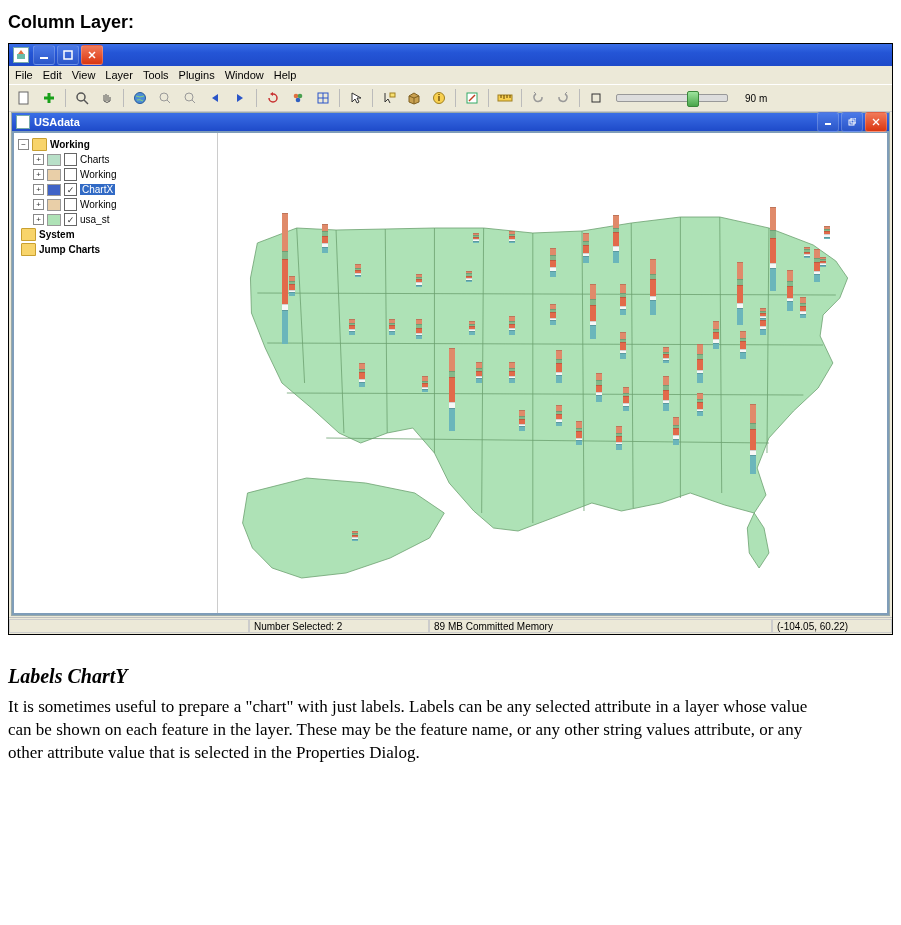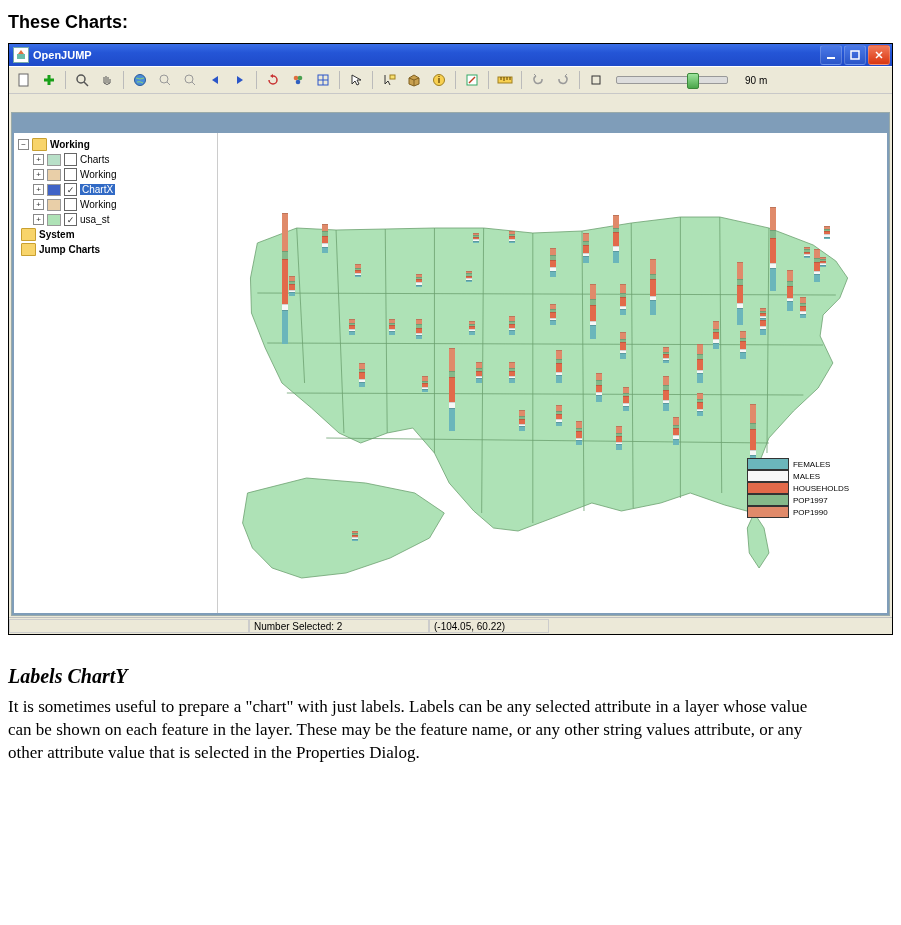--- a/index.html
+++ b/index.html
@@ -57,51 +57,60 @@
   .column-chart { position:absolute; width:6px; display:flex; flex-direction:column-reverse; transform: translate(-50%, 0); }
   .column-chart .seg { width:100%; }
 
   .statusbar { position:absolute; left:0; right:0; bottom:0; height:16px; background:#ece9d8; border-top:1px solid #c0c0c0; display:flex; font-size:10px; align-items:center; }
   .status-cell { border:1px solid #ccc; height:14px; padding:0 4px; display:flex; align-items:center; box-sizing:border-box; }
 
 </style>
 </head>
 <body>
 
-<div class="doc-heading">These Charts:</div>
+<div class="doc-heading">Column Layer:</div>
 
 <div class="screenshot-wrap">
 
   <div class="titlebar">
     <span class="oj-icon">
       <svg width="10" height="10" viewBox="0 0 10 10">
           <rect x="1" y="4" width="8" height="5" fill="#6abca8"></rect>
           <path d="M5 0 L8 4 L2 4 Z" fill="#e07040"></path>
         </svg>
     </span>
-    <span class="title">OpenJUMP</span>
     <div class="winbtns">
       <div class="winbtn">
           <svg width="10" height="10">
             <rect x="1" y="7" width="8" height="2" fill="#fff"></rect>
           </svg>
         </div>
       <div class="winbtn">
           <svg width="10" height="10">
             <rect x="1" y="1" width="8" height="8" fill="none" stroke="#fff" stroke-width="1.5"></rect>
           </svg>
         </div>
       <div class="winbtn close">
           <svg width="10" height="10">
             <path d="M2 2 L8 8 M8 2 L2 8" stroke="#fff" stroke-width="1.5"></path>
           </svg>
         </div>
     </div>
   </div>
 
+  <div class="menubar">
+    <span>File</span>
+    <span>Edit</span>
+    <span>View</span>
+    <span>Layer</span>
+    <span>Tools</span>
+    <span>Plugins</span>
+    <span>Window</span>
+    <span>Help</span>
+  </div>
 
   <div class="toolbar">
     <div class="tb-btn">
         <svg width="14" height="14">
           <rect x="2" y="1" width="9" height="12" fill="#fff" stroke="#666"></rect>
         </svg>
       </div>
     <div class="tb-btn">
         <svg width="14" height="14">
           <path d="M7 2 V12 M2 7 H12" stroke="#19a019" stroke-width="3"></path>
@@ -226,20 +235,42 @@
           <rect x="3" y="3" width="8" height="8" fill="none" stroke="#333"></rect>
         </svg>
       </div>
     <div class="slider">
         <div class="thumb"></div>
       </div>
     <span class="scale-label">90 m</span>
   </div>
 
   <div class="mdi-area">
+    <div class="child-titlebar">
+      <span class="oj-icon"></span>
+      <span class="title">USAdata</span>
+      <div class="winbtns">
+        <div class="winbtn">
+            <svg width="8" height="8">
+              <rect x="1" y="5" width="6" height="2" fill="#fff"></rect>
+            </svg>
+          </div>
+        <div class="winbtn">
+            <svg width="8" height="8">
+              <rect x="1" y="2" width="5" height="5" fill="none" stroke="#fff"></rect>
+              <rect x="3" y="0" width="5" height="5" fill="none" stroke="#fff"></rect>
+            </svg>
+          </div>
+        <div class="winbtn close">
+            <svg width="8" height="8">
+              <path d="M1 1 L7 7 M7 1 L1 7" stroke="#fff" stroke-width="1.3"></path>
+            </svg>
+          </div>
+      </div>
+    </div>
     <div class="child-body">
 
       <div class="tree-panel">
         <div class="tree-row">
           <span class="exp-box">−</span>
           <span class="folder-icon"></span>
           <b>Working</b>
         </div>
         <div id="tree-items">
             <div class="tree-row">
@@ -663,48 +694,27 @@
               <div class="seg" style="height: 1.1px; background: rgb(224, 138, 106); border-top: 0.5px solid rgba(0, 0, 0, 0.15);"></div>
             </div>
             <div class="column-chart" style="left: 20.5%; bottom: 15%;">
               <div class="seg" style="height: 1.1px; background: rgb(107, 182, 187); border-top: 0.5px solid rgba(0, 0, 0, 0.15);"></div>
               <div class="seg" style="height: 1.1px; background: rgb(247, 247, 247); border-top: 0.5px solid rgba(0, 0, 0, 0.15);"></div>
               <div class="seg" style="height: 1.1px; background: rgb(226, 106, 74); border-top: 0.5px solid rgba(0, 0, 0, 0.15);"></div>
               <div class="seg" style="height: 1.1px; background: rgb(133, 185, 138); border-top: 0.5px solid rgba(0, 0, 0, 0.15);"></div>
               <div class="seg" style="height: 1.1px; background: rgb(224, 138, 106); border-top: 0.5px solid rgba(0, 0, 0, 0.15);"></div>
             </div>
           </div>
-        <div class="legend-box" id="legend-box">
-            <div class="legend-row">
-              <span class="legend-sw" style="background:#6bb6bb"></span>
-              <span class="legend-lbl">FEMALES</span>
-            </div>
-            <div class="legend-row">
-              <span class="legend-sw" style="background:#f7f7f7"></span>
-              <span class="legend-lbl">MALES</span>
-            </div>
-            <div class="legend-row">
-              <span class="legend-sw" style="background:#e26a4a"></span>
-              <span class="legend-lbl">HOUSEHOLDS</span>
-            </div>
-            <div class="legend-row">
-              <span class="legend-sw" style="background:#85b98a"></span>
-              <span class="legend-lbl">POP1997</span>
-            </div>
-            <div class="legend-row">
-              <span class="legend-sw" style="background:#e08a6a"></span>
-              <span class="legend-lbl">POP1990</span>
-            </div>
-          </div>
       </div>
     </div>
   </div>
 
   <div class="statusbar">
     <div class="status-cell" style="width:240px"></div>
     <div class="status-cell" style="width:180px">Number Selected: 2</div>
+    <div class="status-cell" style="flex:1 1 auto">89 MB Committed Memory</div>
     <div class="status-cell" style="width:120px">(-104.05, 60.22)</div>
   </div>
 
 </div>
 
 <div class="doc-subheading">Labels ChartY</div>
 <p class="doc-para">It is sometimes useful to prepare a "chart" with just labels.  Labels can be any selected attribute in a layer whose value can be shown on each feature in the layer.  These may be the feature name, or any other string values attribute, or any other attribute value that is selected in the Properties Dialog.</p>
 
 </body></html>

